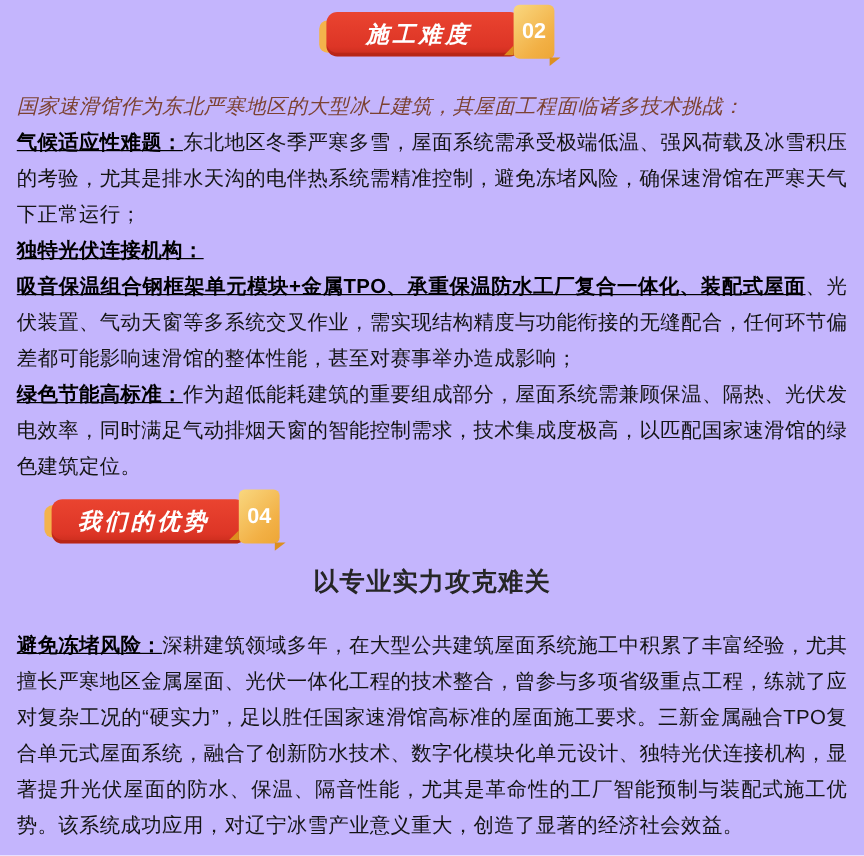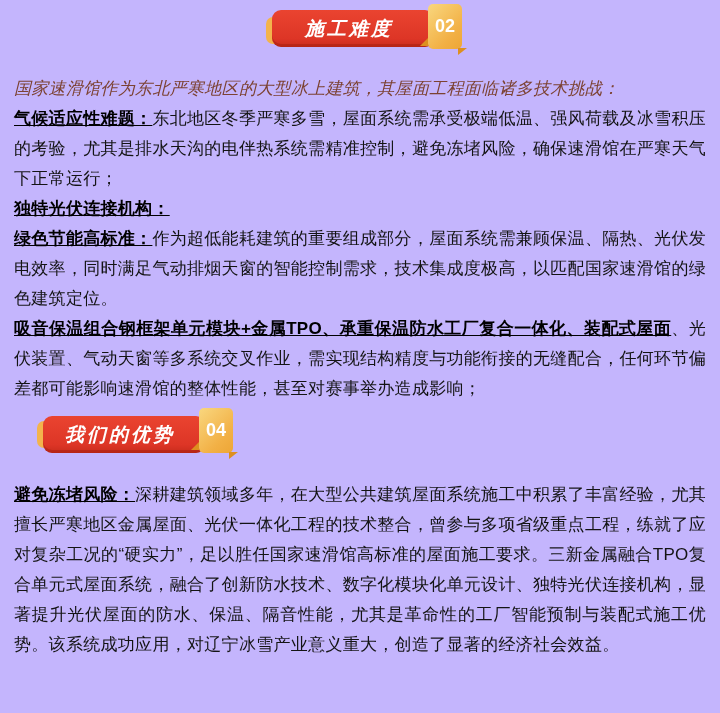--- a/index.html
+++ b/index.html
@@ -68,36 +68,37 @@
       </div>
       <div class="badge">
         <span>02</span>
       </div>
     </div>
     <div class="content text-block">
       <p class="intro">国家速滑馆作为东北严寒地区的大型冰上建筑，其屋面工程面临诸多技术挑战：</p>
       <div>
           <p class="body-para"><strong>气候适应性难题：</strong><span>东北地区冬季严寒多雪，屋面系统需承受极端低温、强风荷载及冰雪积压的考验，尤其是排水天沟的电伴热系统需精准控制，避免冻堵风险，确保速滑馆在严寒天气下正常运行；</span></p>
           <p class="body-para"><strong>独特光伏连接机构：</strong></p>
+          <p class="body-para"><strong>吸音保温组合钢框架单元模块+金属TPO、承重保温防水工厂复合一体化、装配式屋面</strong><span>、光伏装置、气动天窗等多系统交叉作业，需实现结构精度与功能衔接的无缝配合，任何环节偏差都可能影响速滑馆的整体性能，甚至对赛事举办造成影响；</span></p>
           <p class="body-para"><strong>绿色节能高标准：</strong><span>作为超低能耗建筑的重要组成部分，屋面系统需兼顾保温、隔热、光伏发电效率，同时满足气动排烟天窗的智能控制需求，技术集成度极高，以匹配国家速滑馆的绿色建筑定位。</span></p>
-          <p class="body-para"><strong>吸音保温组合钢框架单元模块+金属TPO、承重保温防水工厂复合一体化、装配式屋面</strong><span>、光伏装置、气动天窗等多系统交叉作业，需实现结构精度与功能衔接的无缝配合，任何环节偏差都可能影响速滑馆的整体性能，甚至对赛事举办造成影响；</span></p>
         </div>
     </div>
   </section>
 
   <section class="section-advantage">
     <div class="banner-wrap">
       <div class="banner-tab"></div>
       <div class="banner">
         <span class="banner-label">我们的优势</span>
       </div>
       <div class="badge">
         <span>04</span>
       </div>
     </div>
+    <h2 class="section-heading">以专业实力攻克难关</h2>
     <div class="content text-block">
       <div>
           <p class="body-para"><strong>避免冻堵风险：</strong><span>深耕建筑领域多年，在大型公共建筑屋面系统施工中积累了丰富经验，尤其擅长严寒地区金属屋面、光伏一体化工程的技术整合，曾参与多项省级重点工程，练就了应对复杂工况的“硬实力”，足以胜任国家速滑馆高标准的屋面施工要求。三新金属融合TPO复合单元式屋面系统，融合了创新防水技术、数字化模块化单元设计、独特光伏连接机构，显著提升光伏屋面的防水、保温、隔音性能，尤其是革命性的工厂智能预制与装配式施工优势。该系统成功应用，对辽宁冰雪产业意义重大，创造了显著的经济社会效益。</span></p>
         </div>
     </div>
   </section>
 
 </div>
 
 </body></html>

